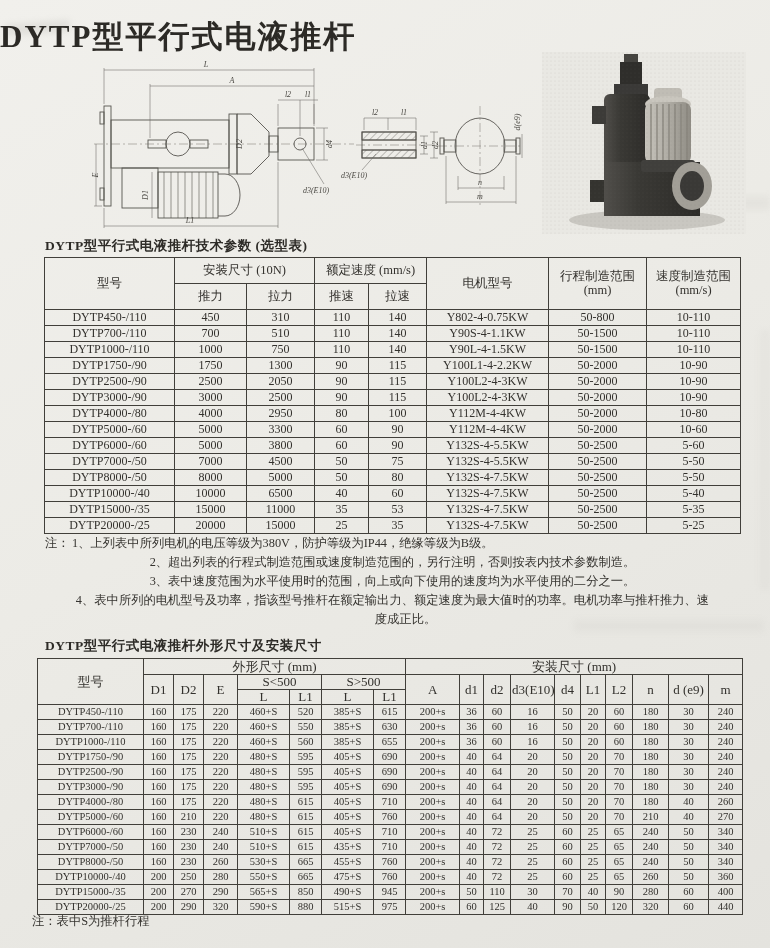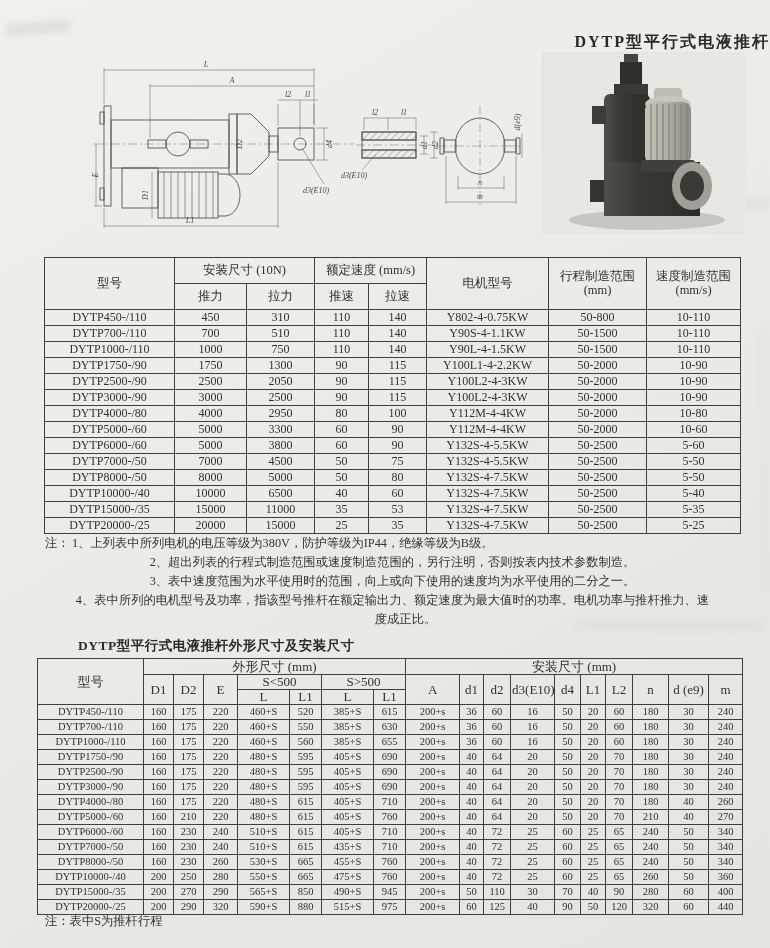--- a/index.html
+++ b/index.html
@@ -14,31 +14,31 @@
     position:relative;width:770px;height:948px;overflow:hidden;
     background:linear-gradient(150deg,#f1f0ec 0%,#ecebe6 45%,#e4e3de 100%);
   }
   .bleed{position:absolute;background:#b9b7b2;filter:blur(3px);pointer-events:none;}
   .b1{top:22px;left:6px;width:64px;height:12px;opacity:.28;transform:rotate(-4deg);}
   .b2{top:196px;right:0px;width:170px;height:14px;opacity:.14;}
   .b3{top:620px;right:6px;width:190px;height:12px;opacity:.12;}
   .b4{top:330px;right:0px;width:10px;height:260px;opacity:.10;}
 
   .title{
-    position:absolute;top:32px;left:0;width:100%;
-    text-align:right;font-size:16px;font-weight:bold;letter-spacing:2px;color:#2c2a26;
+    position:absolute;top:16px;left:0;width:100%;
+    text-align:left;font-size:31px;font-weight:bold;letter-spacing:2px;color:#2c2a26;
   }
   .drawing{position:absolute;left:92px;top:56px;width:432px;height:176px;}
   .photo{position:absolute;left:542px;top:52px;width:204px;height:182px;}
 
   .sec-title{
     position:absolute;left:45px;font-size:13.5px;font-weight:bold;color:#2e2c28;letter-spacing:.5px;
   }
   .sec1{top:237px;}
-  .sec2{top:637px;margin-left:33px;}
+  .sec2{top:637px;}
 
   table{border-collapse:collapse;table-layout:fixed;position:absolute;background:transparent;}
   th,td{border:1px solid #413f3a;text-align:center;vertical-align:middle;
         padding:0 1px;line-height:1.08;overflow:hidden;white-space:nowrap;
         font-weight:normal;color:#33312d;}
   .t1{left:44px;top:257px;width:696px;border:1.6px solid #3a3833;}
   .t1 thead th{height:25px;font-size:12.5px;white-space:normal;}
   .t1 tbody td{height:15px;font-size:12px;}
   .t2{left:37px;top:658px;width:705px;border:1.6px solid #3a3833;}
   .t2 thead th{font-size:13px;white-space:normal;line-height:1.05;}
@@ -46,21 +46,21 @@
   .t2 thead tr:nth-child(2) th{height:14px;}
   .t2 thead tr:nth-child(3) th{height:13px;}
   .t2 tbody td{height:14px;font-size:10.5px;}
 
   .notes{position:absolute;left:45px;top:534px;width:668px;font-size:12.3px;line-height:19px;color:#35332f;}
   .note-row{display:flex;}
   .note-prefix{flex:0 0 27px;}
   .note-line{padding-left:27px;text-align:center;}
   .note-line.n4{padding-left:53px;text-indent:-26px;}
 
-  .t2-note{position:absolute;left:45px;top:913px;font-size:12.3px;color:#35332f;}
+  .t2-note{position:absolute;left:32px;top:913px;font-size:12.3px;color:#35332f;}
 
   .dim-label{font-size:8px;font-style:italic;fill:#4a4843;text-anchor:middle;
              font-family:"Liberation Serif","DejaVu Serif",serif;}
 </style>
 </head>
 <body>
 
 <div class="page">
 
   <div class="bleed b1"></div>
@@ -187,20 +187,21 @@
     <rect x="112" y="36" width="28" height="16" rx="4" fill="#c0bdb5"></rect>
     <ellipse cx="126" cy="52" rx="23" ry="8" fill="#c9c6be"></ellipse>
     <rect x="103" y="50" width="46" height="62" rx="8" fill="url(#motg)"></rect>
     <path d="M109 52 V110 M115 52 V110 M121 52 V110 M127 52 V110 M133 52 V110 M139 52 V110 M145 52 V110" stroke="#87847c" stroke-width="1.3"></path>
     <rect x="99" y="108" width="54" height="12" rx="3" fill="#403f3c"></rect>
     <ellipse cx="150" cy="134" rx="20" ry="24" fill="#a29f97"></ellipse>
     <ellipse cx="150" cy="134" rx="12" ry="15" fill="#3a3936"></ellipse>
     <rect x="0" y="0" width="204" height="182" fill="url(#dots)" opacity="0.18"></rect>
   </svg>
 
+  <div class="sec-title sec1">DYTP型平行式电液推杆技术参数 (选型表)</div>
 
   <table class="t1">
     <colgroup>
       <col style="width:130px">
         <col style="width:72px">
         <col style="width:68px">
       <col style="width:54px">
         <col style="width:58px">
         <col style="width:122px">
       <col style="width:98px">

